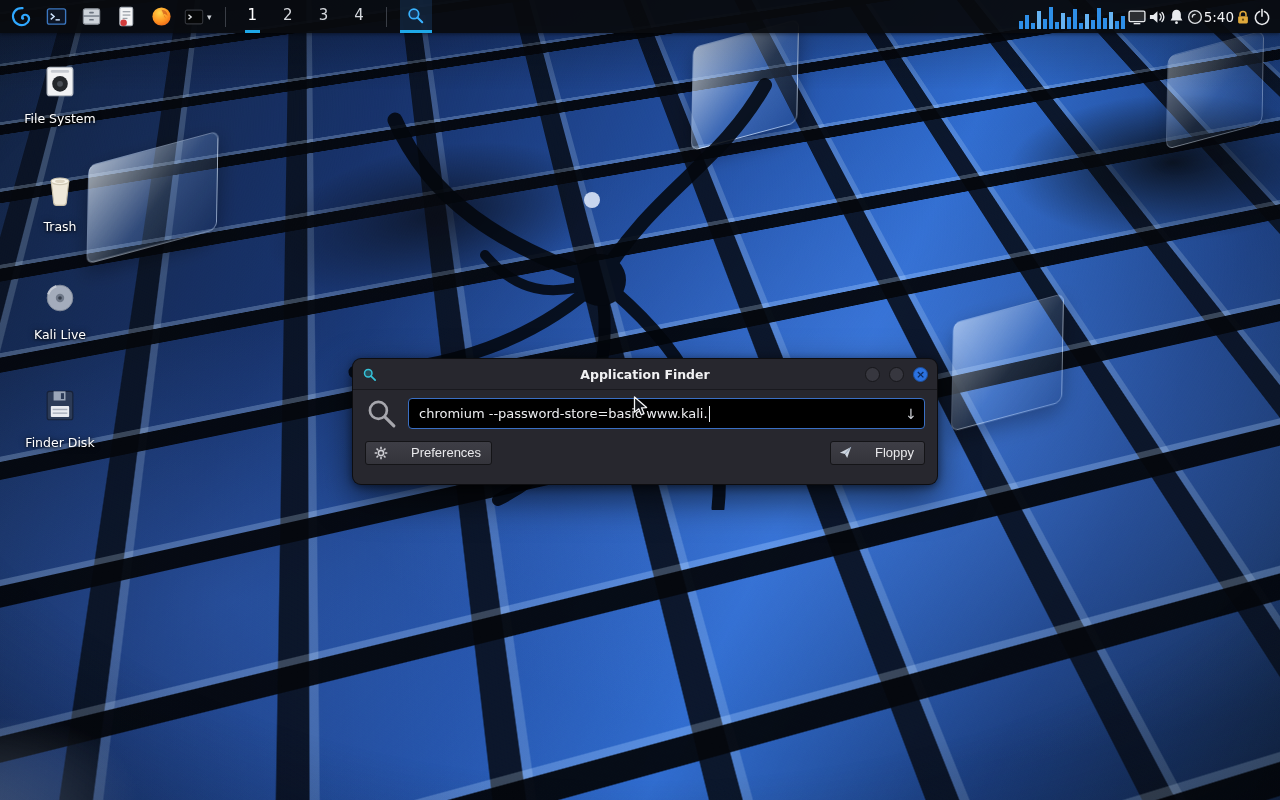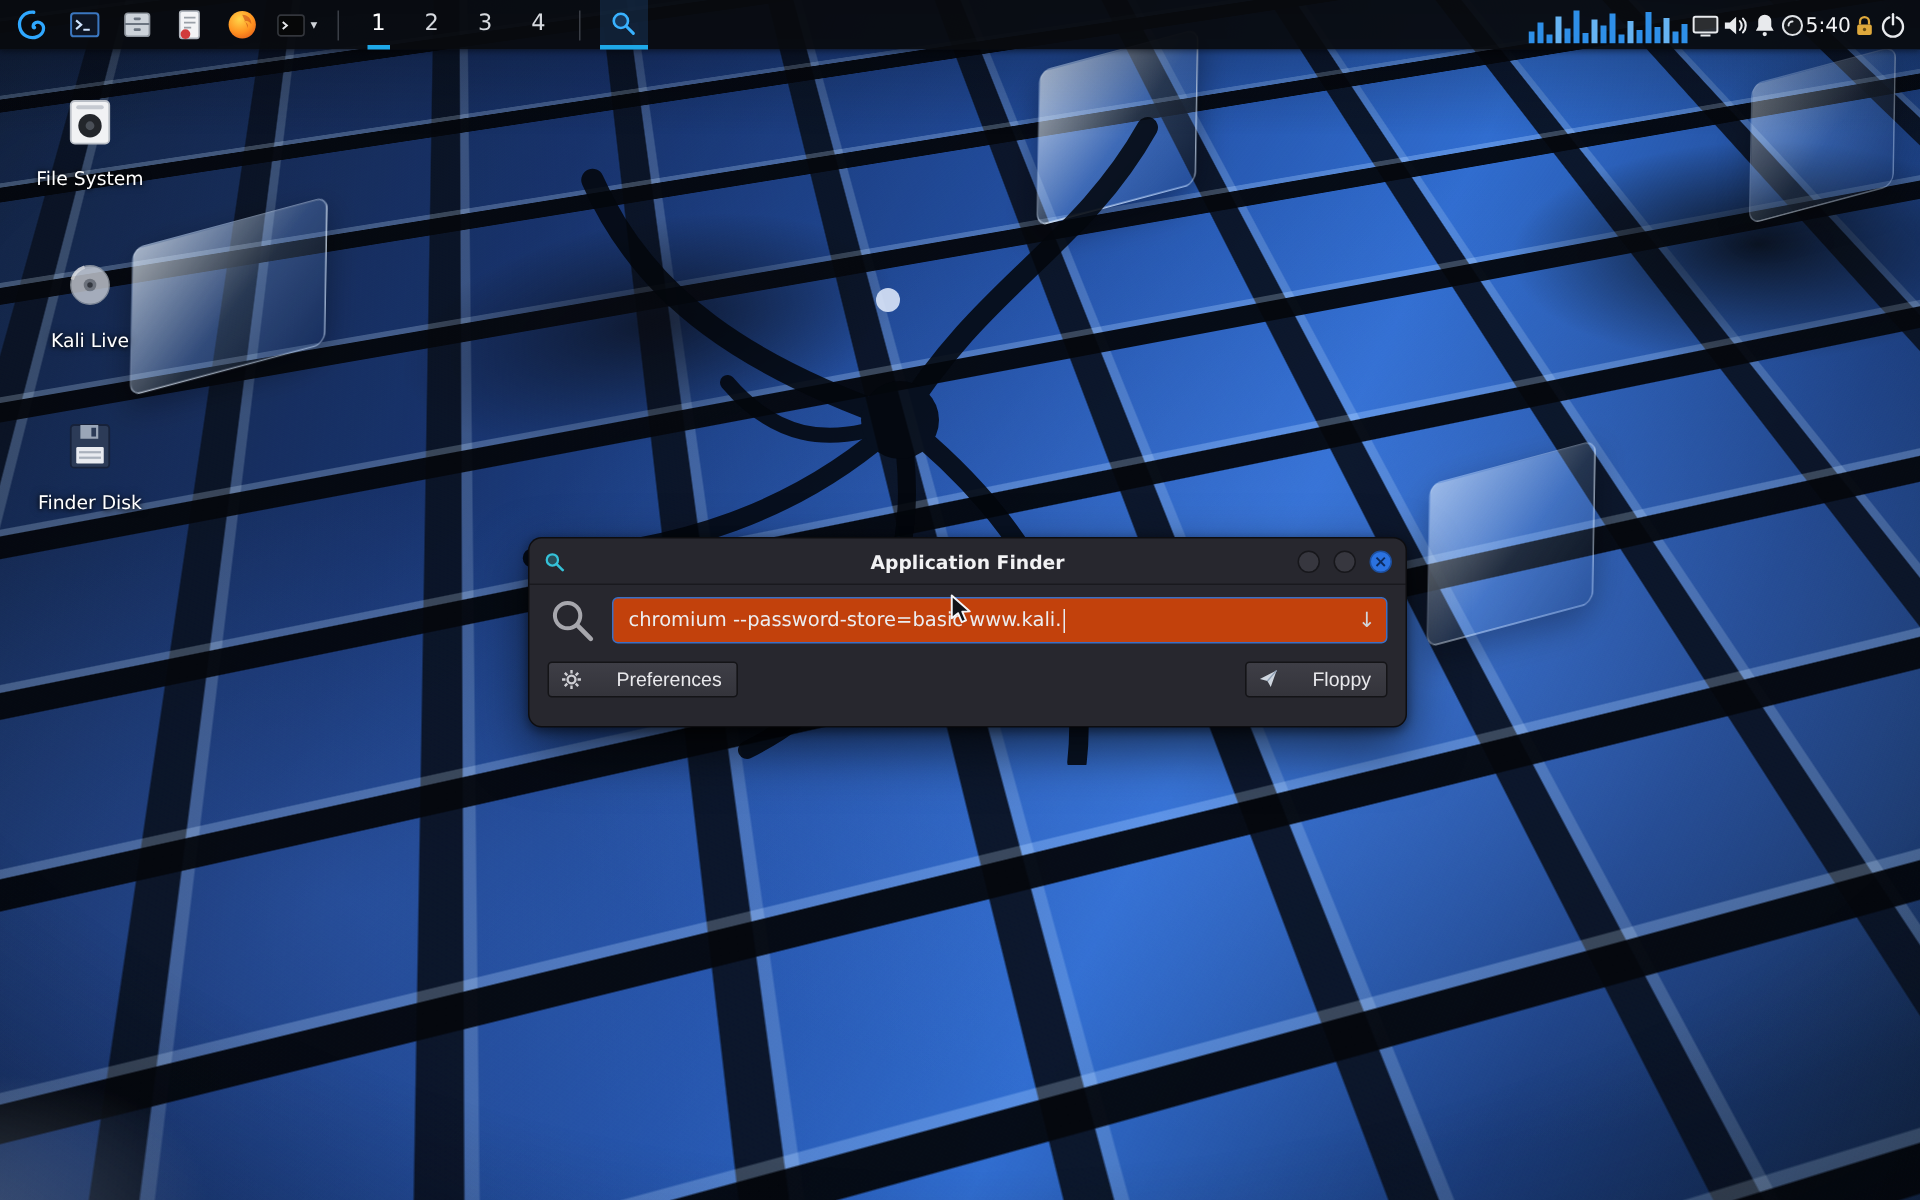--- a/index.html
+++ b/index.html
@@ -65,21 +65,21 @@
     background:#27272e; border:1px solid rgba(0,0,0,.65); border-radius:9px;
     box-shadow:0 14px 36px rgba(0,0,0,.6), 0 2px 8px rgba(0,0,0,.5); }
   .titlebar { position:relative; height:31px; display:flex; align-items:center; padding:0 9px;
     border-bottom:1px solid rgba(0,0,0,.35); }
   .win-title { position:absolute; left:0; right:0; text-align:center; font-size:12.5px; font-weight:bold; color:#f1f1f3; }
   .win-buttons { margin-left:auto; display:flex; gap:9px; z-index:1; }
   .win-btn { width:15px; height:15px; border-radius:50%; background:#37373f; border:1px solid #17171b;
     display:flex; align-items:center; justify-content:center; }
   .win-btn.close { background:#2b72e0; border-color:#1d4f9e; color:#0c2a5e; font-size:11px; font-weight:bold; line-height:1; }
   .finder-body { padding:7px 12px 0 12px; display:flex; align-items:center; gap:10px; }
-  .cmd-input { position:relative; flex:1; height:31px; background:#c2410c; border:1.5px solid #3a6fc4;
+  .cmd-input { position:relative; flex:1; height:31px; background:#000000; border:1.5px solid #3a6fc4;
     border-radius:4px; display:flex; align-items:center; padding:0 26px 0 10px; }
   .cmd-text { font-size:13px; color:#ecedf0; white-space:nowrap; overflow:hidden; }
   .caret { display:inline-block; width:1.5px; height:16px; background:#e8ebf0; margin-left:1px; vertical-align:middle; }
   .input-arrow { position:absolute; right:7px; top:50%; transform:translateY(-52%); font-size:14px; color:#d2d5da; }
   .finder-actions { display:flex; justify-content:space-between; padding:11px 12px 0 12px; }
   .dlg-btn { display:flex; align-items:center; gap:23px; font-size:13px; color:#e9e9ec;
     background:linear-gradient(180deg,#3e3e46,#34343b); border:1px solid #141417; border-radius:3px;
     padding:3px 10px 4px 8px; }
 
   .cursor { position:absolute; left:633px; top:396px; z-index:100; }
@@ -117,20 +117,30 @@
       <svg width="44" height="44" viewBox="0 0 48 48">
         <rect x="10" y="8" width="28" height="31" rx="3" fill="#f1f2f4" stroke="#b9bec6" stroke-width="1.3"></rect>
         <rect x="14" y="11" width="20" height="3" rx="1.5" fill="#c6cad1"></rect>
         <circle cx="24" cy="26" r="8.5" fill="#23262b"></circle>
         <circle cx="24" cy="26" r="3.2" fill="#4a4f57"></circle>
       </svg>
     </span>
     <span class="di-label">File System</span>
   </div>
 
+  <div class="desk-icon">
+    <span class="di-glyph">
+      <svg width="44" height="44" viewBox="0 0 48 48">
+        <path d="M14.5 15 h19 l-2.6 23 a3.2 3.2 0 0 1 -3.2 2.8 h-7.4 a3.2 3.2 0 0 1 -3.2 -2.8 z" fill="#efe9da" stroke="#c9c1ac" stroke-width="1.2"></path>
+        <ellipse cx="24" cy="14.5" rx="9.8" ry="3.6" fill="#f8f4e8" stroke="#cfc8b4" stroke-width="1.2"></ellipse>
+        <ellipse cx="24" cy="14.5" rx="5.4" ry="1.9" fill="#ddd5c2"></ellipse>
+      </svg>
+    </span>
+    <span class="di-label">Trash</span>
+  </div>
 
   <div class="desk-icon">
     <span class="di-glyph">
       <svg width="44" height="44" viewBox="0 0 48 48" opacity="0.8">
         <circle cx="24" cy="24" r="14" fill="#c9ced6" stroke="#9aa1ab" stroke-width="1"></circle>
         <path d="M11 20 a14 14 0 0 1 9 -9" fill="none" stroke="#ffffff" stroke-width="2.4" opacity=".8"></path>
         <circle cx="24" cy="24" r="4.6" fill="#868d97"></circle>
         <circle cx="24" cy="24" r="2" fill="#3f444c"></circle>
       </svg>
     </span>

